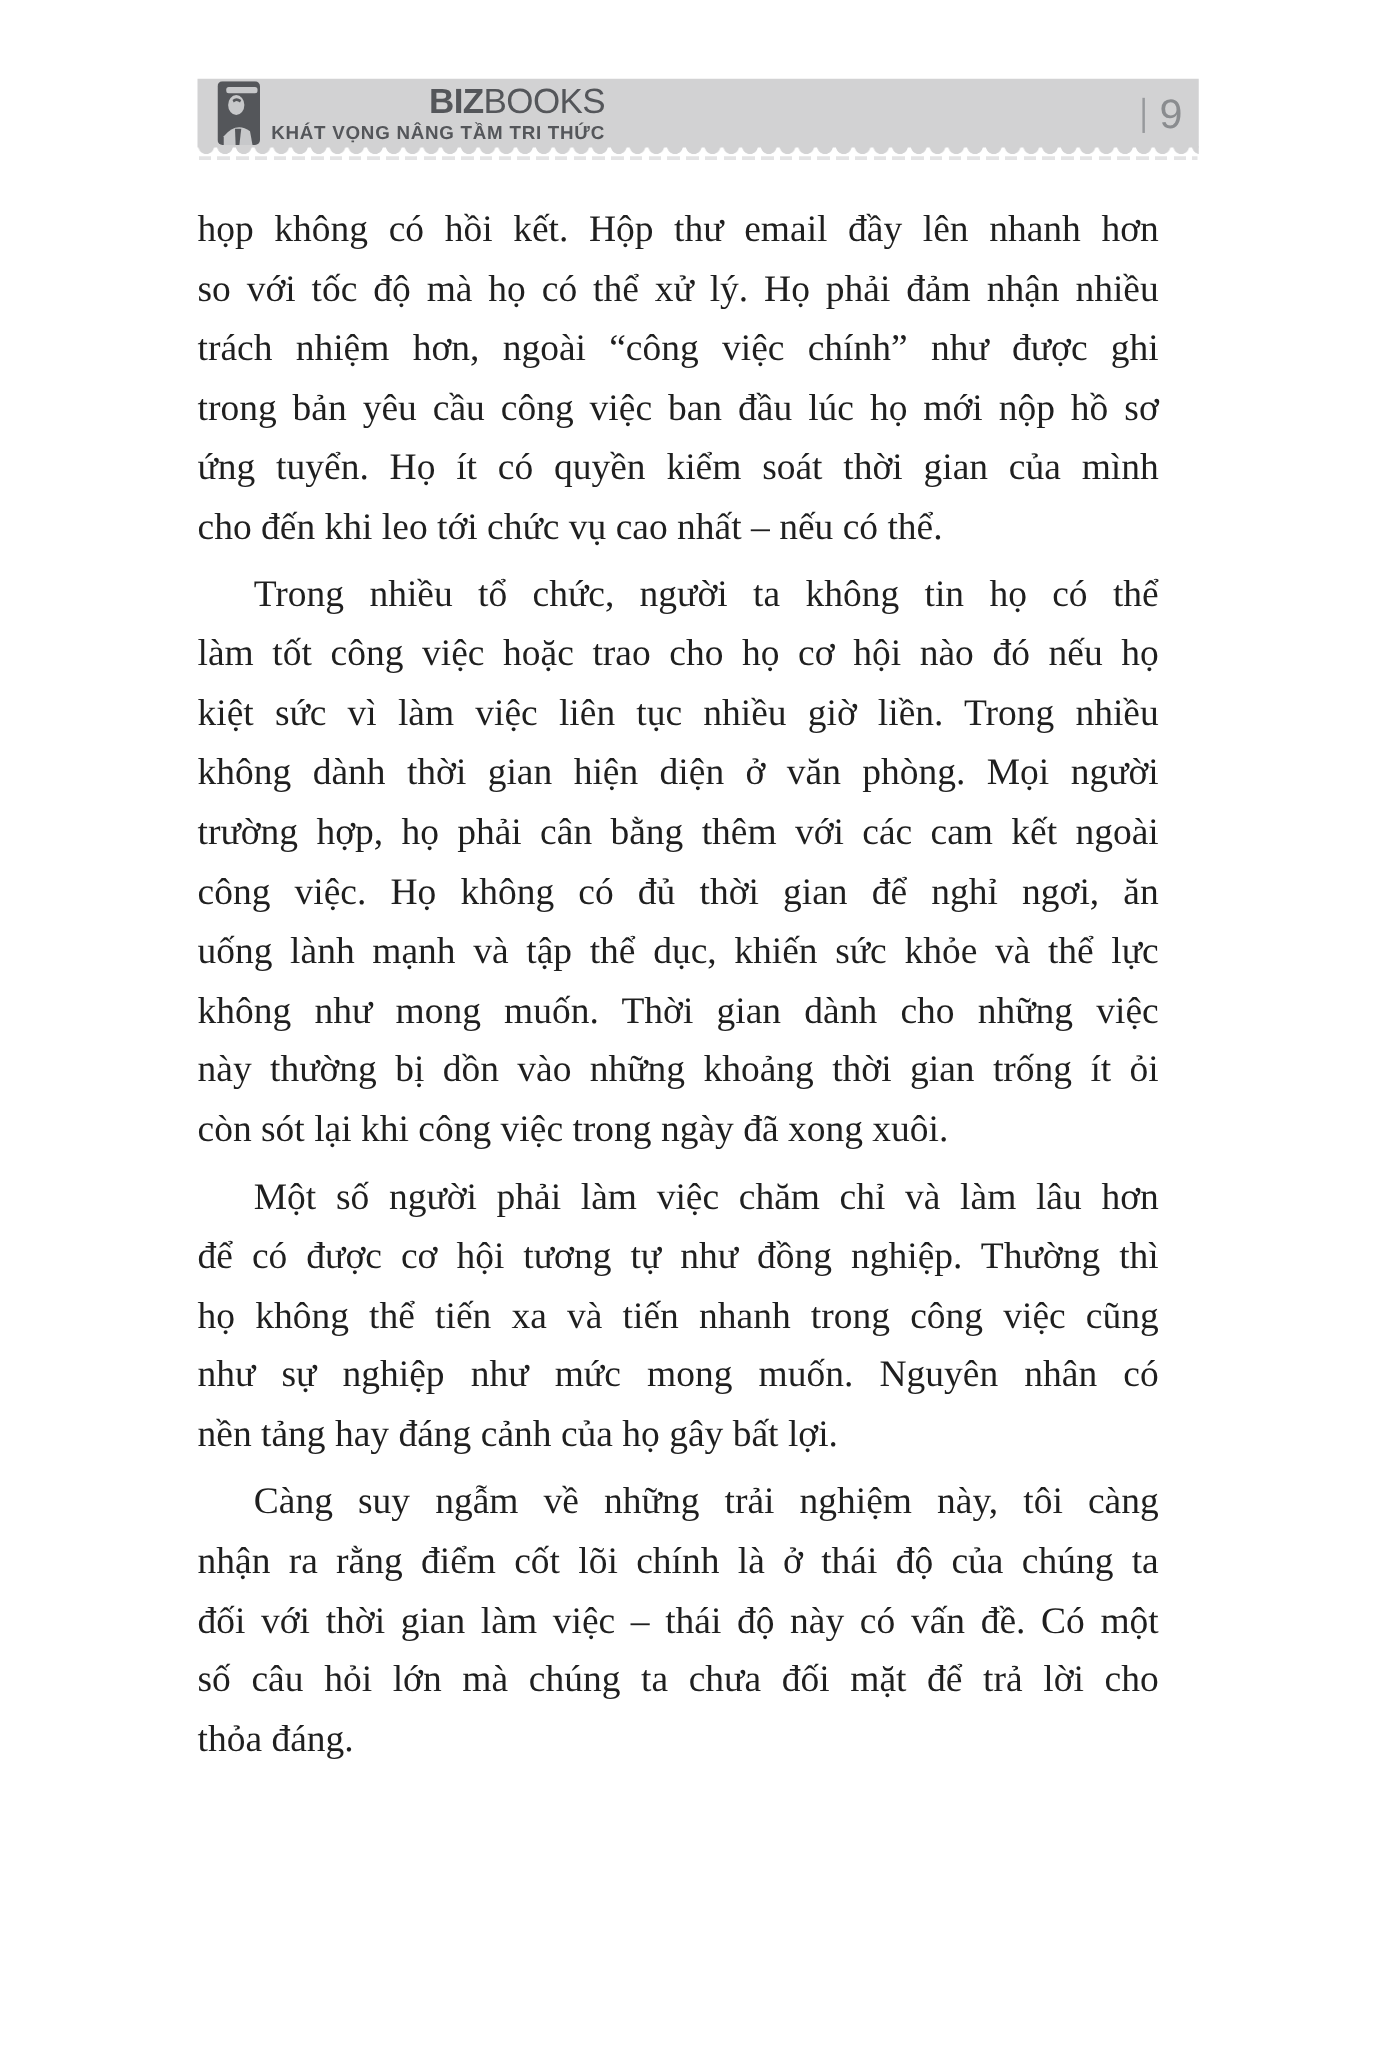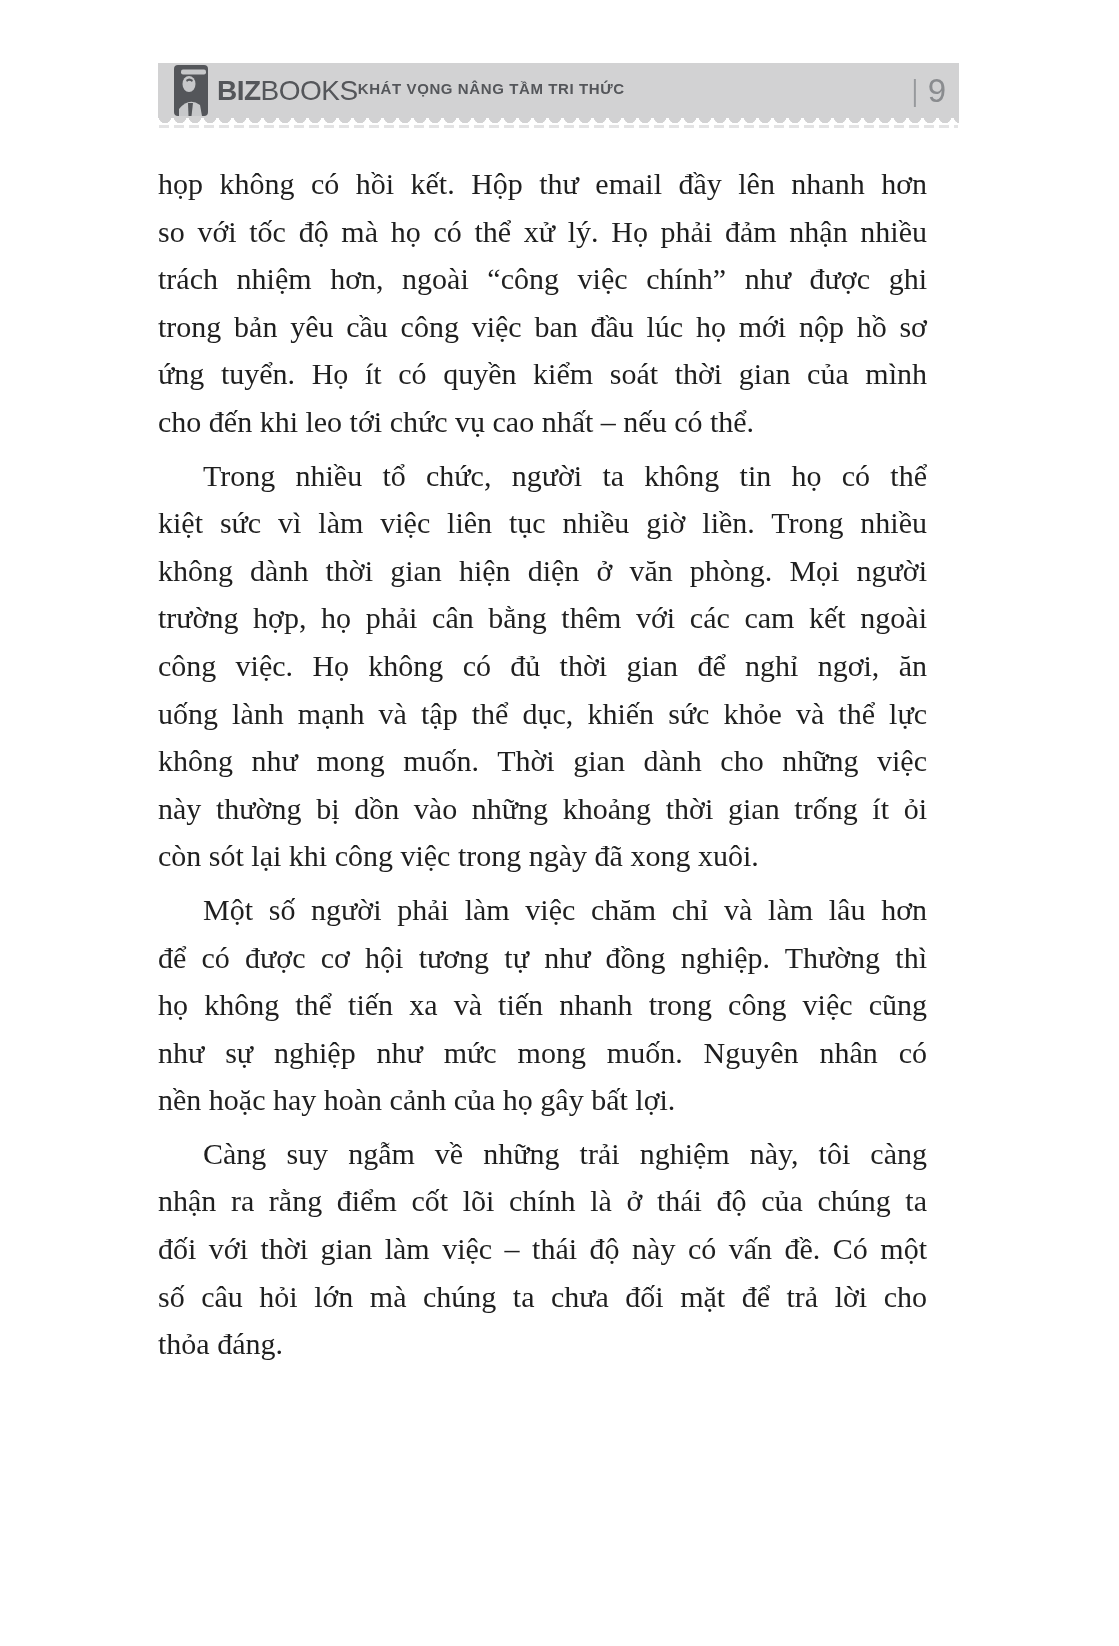--- a/index.html
+++ b/index.html
@@ -37,21 +37,21 @@
   .header-bar::before {
     content: "";
     position: absolute;
     left: 1px; right: 1px; bottom: -10px;
     height: 3px;
     background: repeating-linear-gradient(90deg, #e3e3e4 0 10px, transparent 10px 15px);
   }
 
   .logo { display: flex; align-items: center; padding-left: 16px; gap: 9px; }
   .logo-icon { display: block; width: 34px; height: 51px; }
-  .logo-text { display: flex; flex-direction: row; justify-content: center; }
+  .logo-text { display: flex; flex-direction: column; justify-content: center; text-align: right; }
   .logo-name {
     font-family: "Liberation Sans", sans-serif;
     font-size: 28px;
     line-height: 28px;
     letter-spacing: -0.5px;
     color: var(--logo-dark, #54565a);
   }
   .logo-name .biz { font-weight: 700; }
   .logo-name .books { font-weight: 400; }
   .logo-tagline {
@@ -136,35 +136,36 @@
       <div class="para">
         <div class="line">họp không có hồi kết. Hộp thư email đầy lên nhanh hơn</div>
         <div class="line">so với tốc độ mà họ có thể xử lý. Họ phải đảm nhận nhiều</div>
         <div class="line">trách nhiệm hơn, ngoài “công việc chính” như được ghi</div>
         <div class="line">trong bản yêu cầu công việc ban đầu lúc họ mới nộp hồ sơ</div>
         <div class="line">ứng tuyển. Họ ít có quyền kiểm soát thời gian của mình</div>
         <div class="line last">cho đến khi leo tới chức vụ cao nhất – nếu có thể.</div>
       </div>
       <div class="para">
         <div class="line first-indent">Trong nhiều tổ chức, người ta không tin họ có thể</div>
+        <div class="line">làm tốt công việc hoặc trao cho họ cơ hội nào đó nếu họ</div>
         <div class="line">kiệt sức vì làm việc liên tục nhiều giờ liền. Trong nhiều</div>
         <div class="line">không dành thời gian hiện diện ở văn phòng. Mọi người</div>
         <div class="line">trường hợp, họ phải cân bằng thêm với các cam kết ngoài</div>
         <div class="line">công việc. Họ không có đủ thời gian để nghỉ ngơi, ăn</div>
         <div class="line">uống lành mạnh và tập thể dục, khiến sức khỏe và thể lực</div>
         <div class="line">không như mong muốn. Thời gian dành cho những việc</div>
         <div class="line">này thường bị dồn vào những khoảng thời gian trống ít ỏi</div>
         <div class="line last">còn sót lại khi công việc trong ngày đã xong xuôi.</div>
       </div>
       <div class="para">
         <div class="line first-indent">Một số người phải làm việc chăm chỉ và làm lâu hơn</div>
         <div class="line">để có được cơ hội tương tự như đồng nghiệp. Thường thì</div>
         <div class="line">họ không thể tiến xa và tiến nhanh trong công việc cũng</div>
         <div class="line">như sự nghiệp như mức mong muốn. Nguyên nhân có</div>
-        <div class="line last">nền hoặc hay hoàn cảnh của họ gây bất lợi.</div>
+        <div class="line last">nền tảng hay đáng cảnh của họ gây bất lợi.</div>
       </div>
       <div class="para">
         <div class="line first-indent">Càng suy ngẫm về những trải nghiệm này, tôi càng</div>
         <div class="line">nhận ra rằng điểm cốt lõi chính là ở thái độ của chúng ta</div>
         <div class="line">đối với thời gian làm việc – thái độ này có vấn đề. Có một</div>
         <div class="line">số câu hỏi lớn mà chúng ta chưa đối mặt để trả lời cho</div>
         <div class="line last">thỏa đáng.</div>
       </div>
     </main>
 

